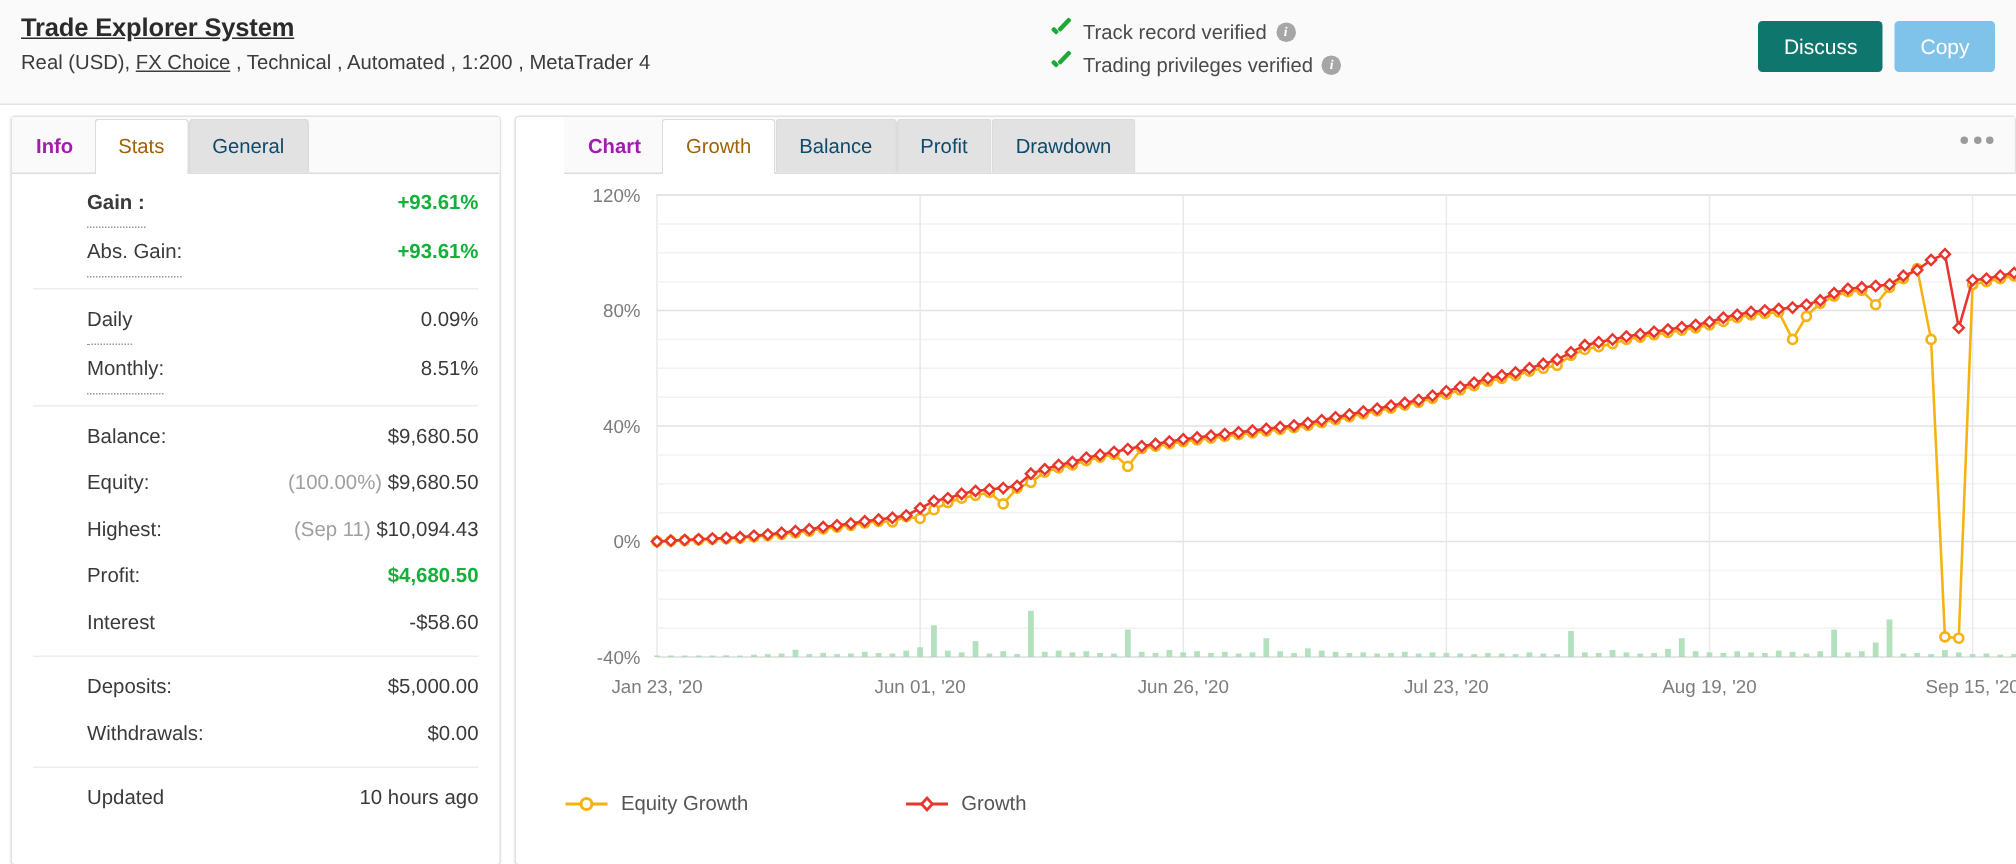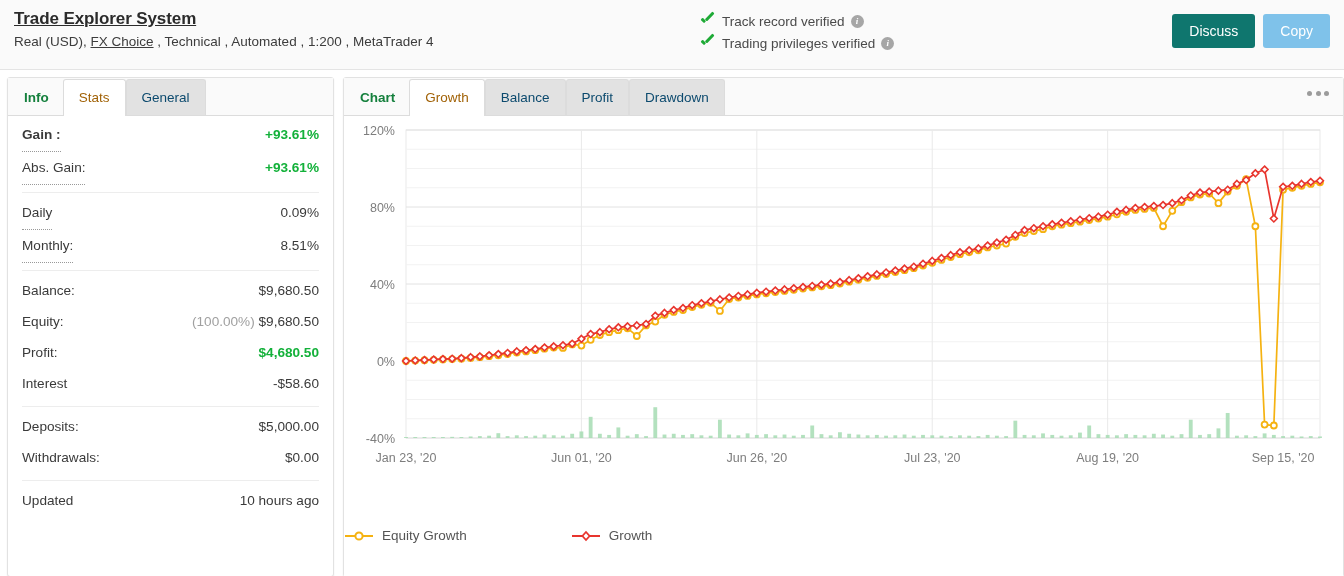--- a/index.html
+++ b/index.html
@@ -147,21 +147,21 @@
     line-height: 36px;
     cursor: pointer;
     color: #555;
     border: 1px solid transparent;
     border-bottom: none;
     border-radius: 3px 3px 0 0;
     position: relative;
   }
   .tab.title {
     font-weight: bold;
-    color: #15803d;
+    color: #a21caf;
     cursor: default;
     padding-left: 13px;
     padding-right: 13px;
   }
   .tab.active {
     background: #fff;
     border-color: #dcdcdc;
     color: #a16207;
     margin-bottom: -1px;
     height: 37px;
@@ -175,39 +175,40 @@
 
   .stats { padding: 3px 14px 0 14px; }
   .srow {
     display: flex;
     justify-content: space-between;
     align-items: baseline;
     font-size: 13.6px;
     line-height: 31px;
     color: #3a3a3a;
   }
-  .srow .lbl { white-space: nowrap; }
+  .srow .lbl { white-space: nowrap; margin-left: 36px; }
   .srow .val { white-space: nowrap; text-align: right; }
   .dotted {
     border-bottom: 1px dotted #999;
     padding-bottom: 1px;
   }
   .bold { font-weight: bold; }
   .green { color: #13b13a; font-weight: bold; }
   .muted { color: #a0a0a0; }
   .divider {
     border-top: 1px solid #ededed;
     margin: 7px 0 4px 0;
   }
 
   
   .right {
     width: 1001px;
     height: 500px;
     position: relative;
+    padding-left: 32px;
   }
   .chart-tabs {
     display: flex;
     height: 38px;
     background: #fafafa;
     border-bottom: 1px solid #dcdcdc;
     padding-left: 2px;
     align-items: flex-end;
     position: relative;
   }
@@ -307,20 +308,24 @@
 
       <div class="divider"></div>
 
       <div class="srow">
         <span class="lbl">Balance:</span>
         <span class="val">$9,680.50</span>
       </div>
       <div class="srow">
         <span class="lbl">Equity:</span>
         <span class="val"><span class="muted">(100.00%)</span> <span>$9,680.50</span></span>
+      </div>
+      <div class="srow">
+        <span class="lbl">Highest:</span>
+        <span class="val"><span class="muted">(Sep 11)</span> <span>$10,094.43</span></span>
       </div>
       <div class="srow">
         <span class="lbl">Profit:</span>
         <span class="val green">$4,680.50</span>
       </div>
       <div class="srow">
         <span class="lbl">Interest</span>
         <span class="val">-$58.60</span>
       </div>
 

